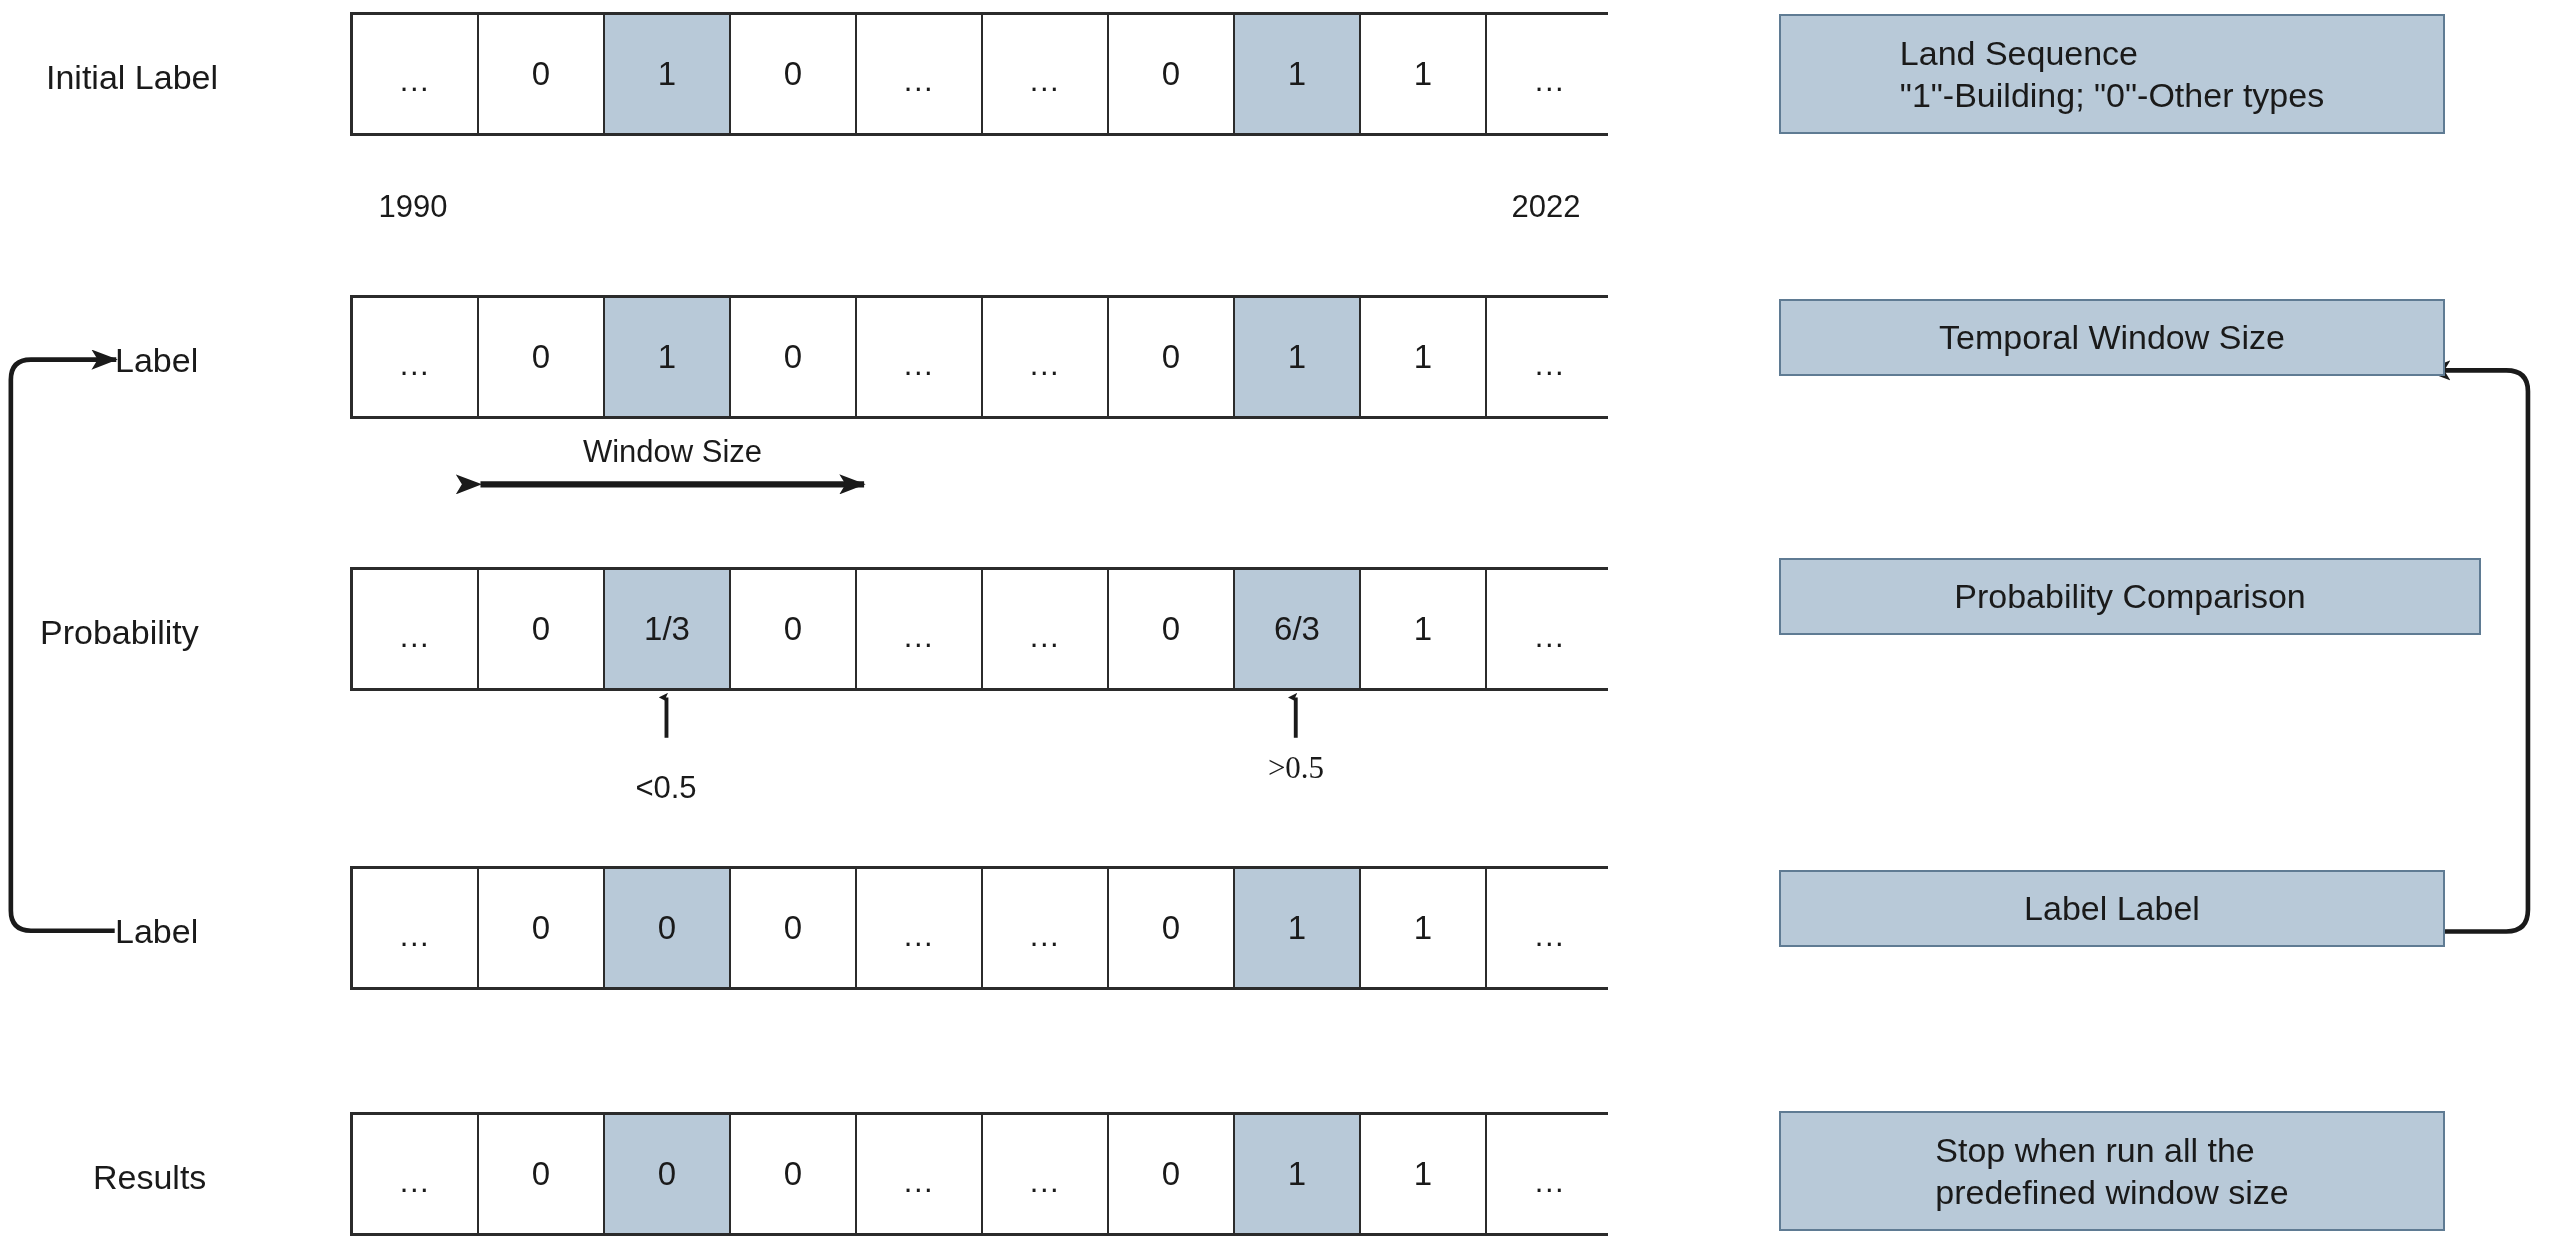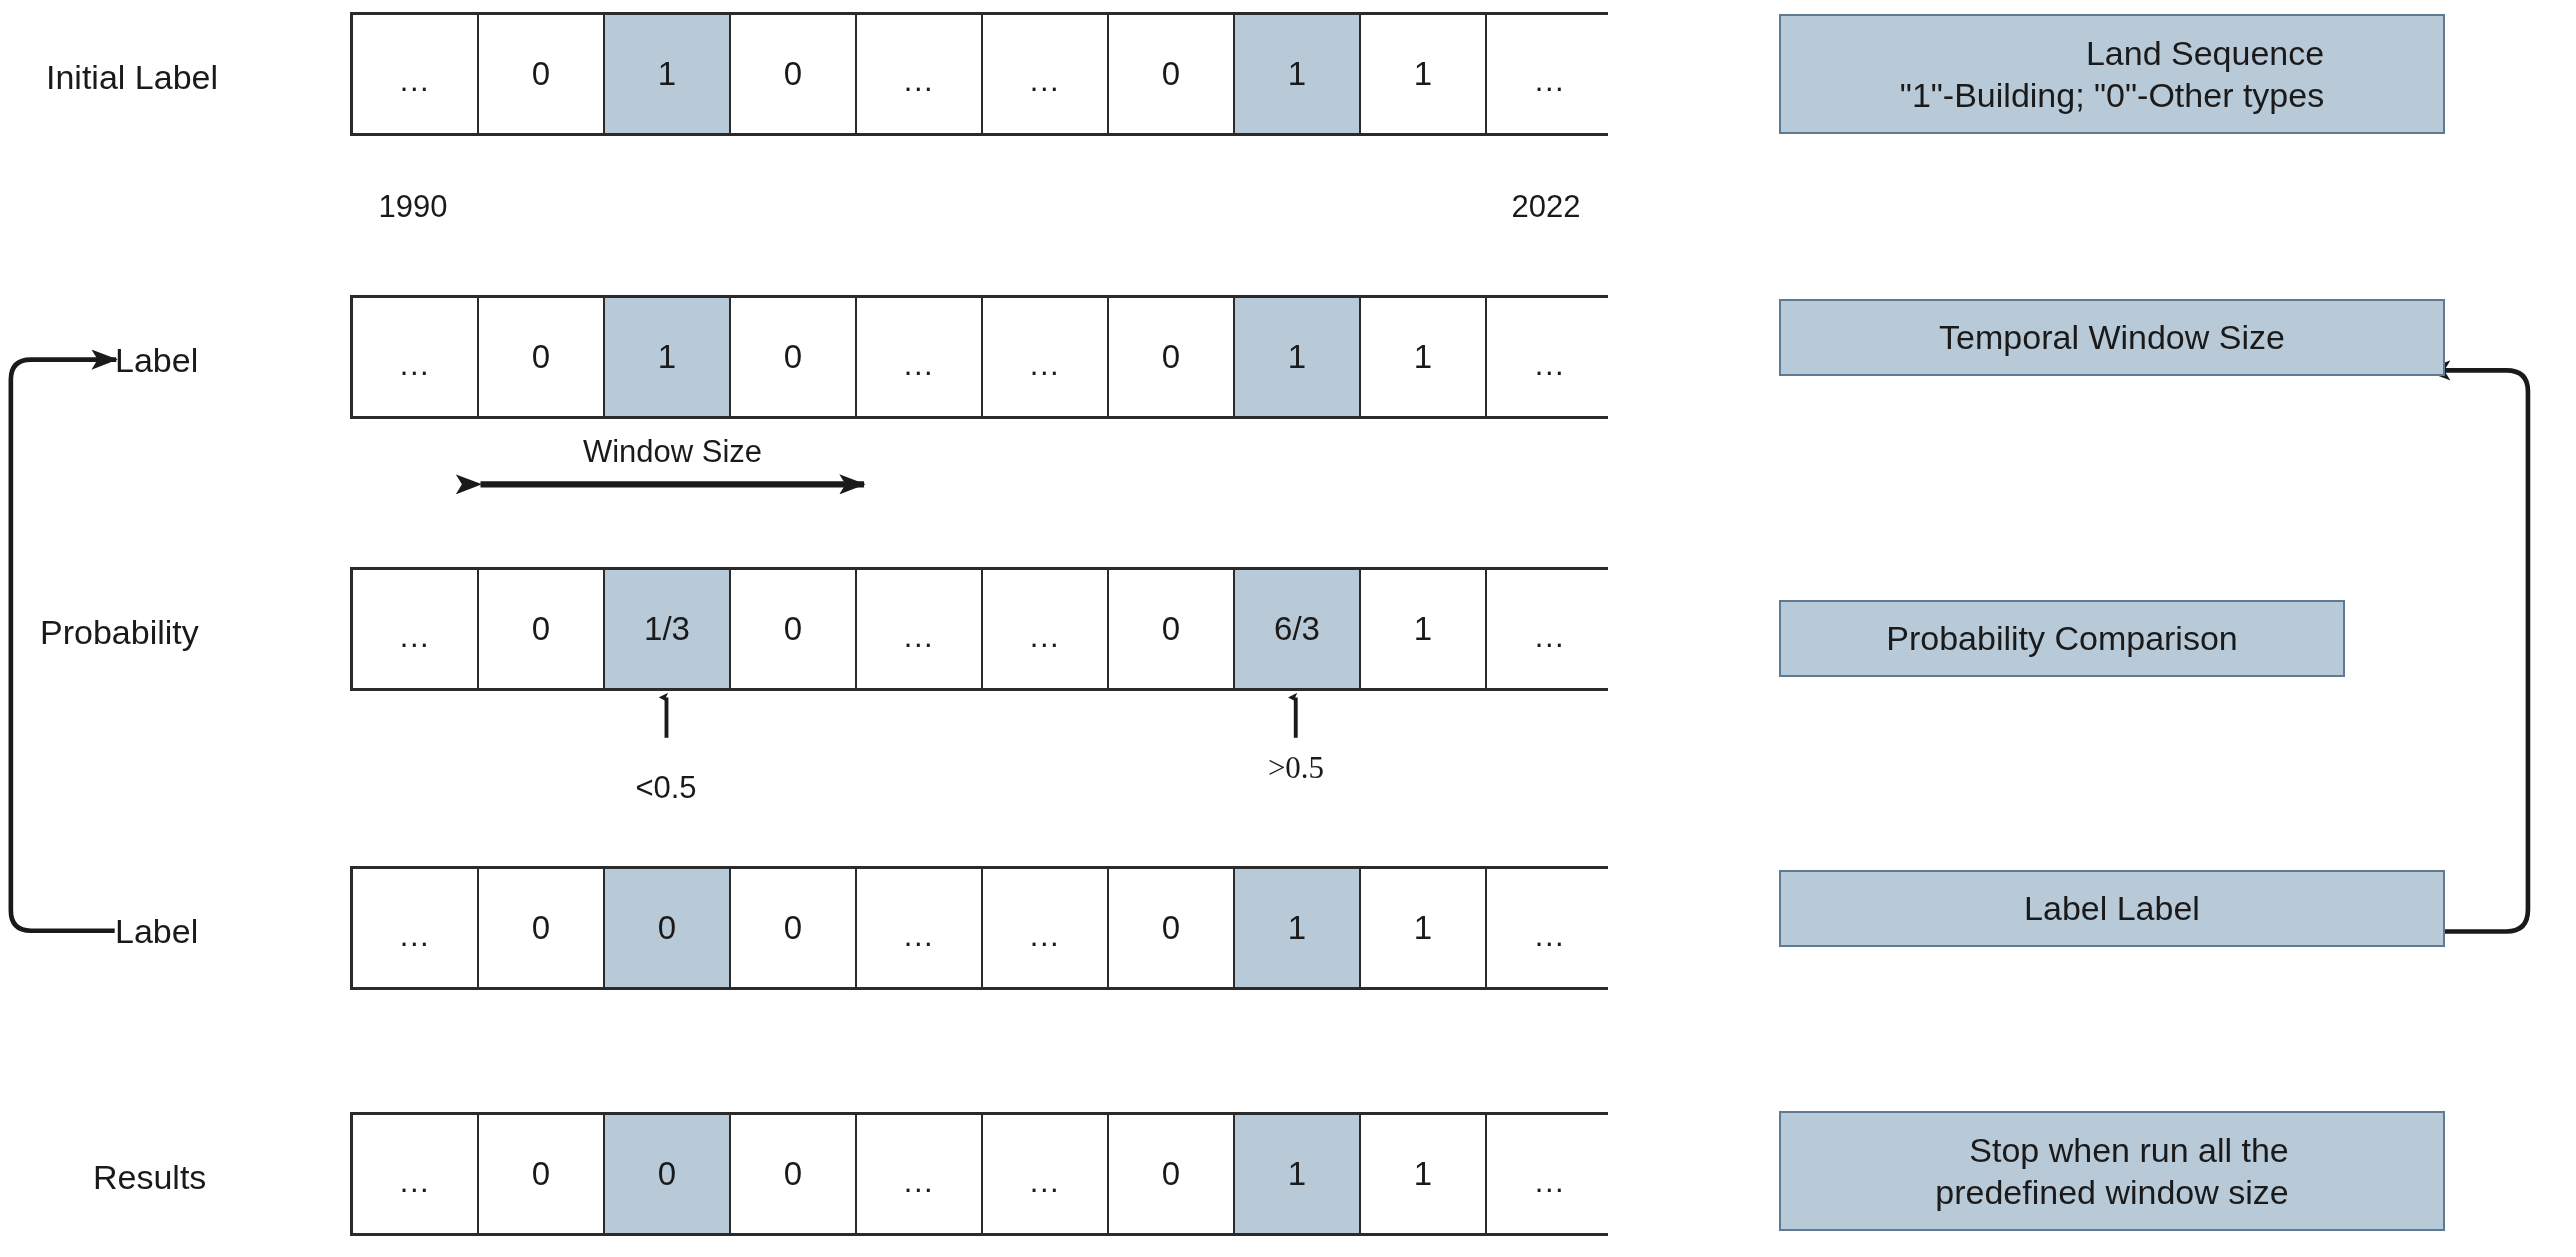--- a/index.html
+++ b/index.html
@@ -61,21 +61,21 @@
 
   
   .blue-box {
     position: absolute;
     background: #b8c9d8;
     border: 2.3px solid #5f7b93;
     box-sizing: border-box;
     display: flex;
     align-items: center;
     justify-content: center;
-    text-align: right;
+    text-align: left;
     font-size: 34px;
     line-height: 1.25;
     color: #1a1a1a;
     padding: 3.1px 9.3px;
     white-space: pre-line;
   }
 
   
   .anno {
     position: absolute;
@@ -254,21 +254,21 @@
         <span>1</span>
       </div>
     <div class="cell">
         <span class="dots">...</span>
       </div>
   </div>
 
   <div class="anno anno-center" style="left:604px; top:756px; width:124px;margin-top:16px;">&lt;0.5</div>
   <div class="anno anno-center" style="left:1234px; top:752px; width:124px;font-family:Liberation Serif, serif;">&gt;0.5</div>
 
-  <div class="blue-box" style="left:1779px; top:600px; width:566px; height:77px;">Probability Comparison</div>
+  <div class="blue-box" style="left:1779px; top:558px; width:702px; height:77px;">Probability Comparison</div>
 
   <div class="row-label" style="left:115px; top:914px;">Label</div>
 
   <div class="strip" style="left:350px; top:866px; width:1258px; height:124px;">
     <div class="cell">
         <span class="dots">...</span>
       </div>
     <div class="cell">
         <span>0</span>
       </div>

